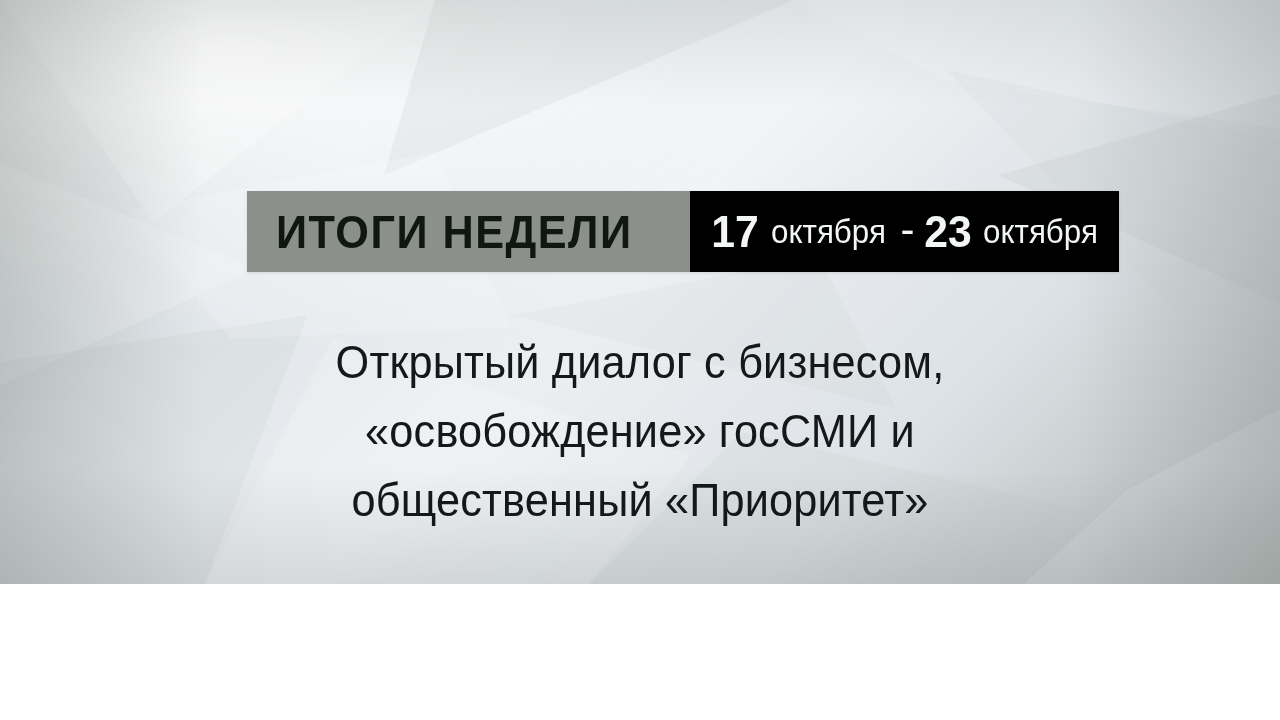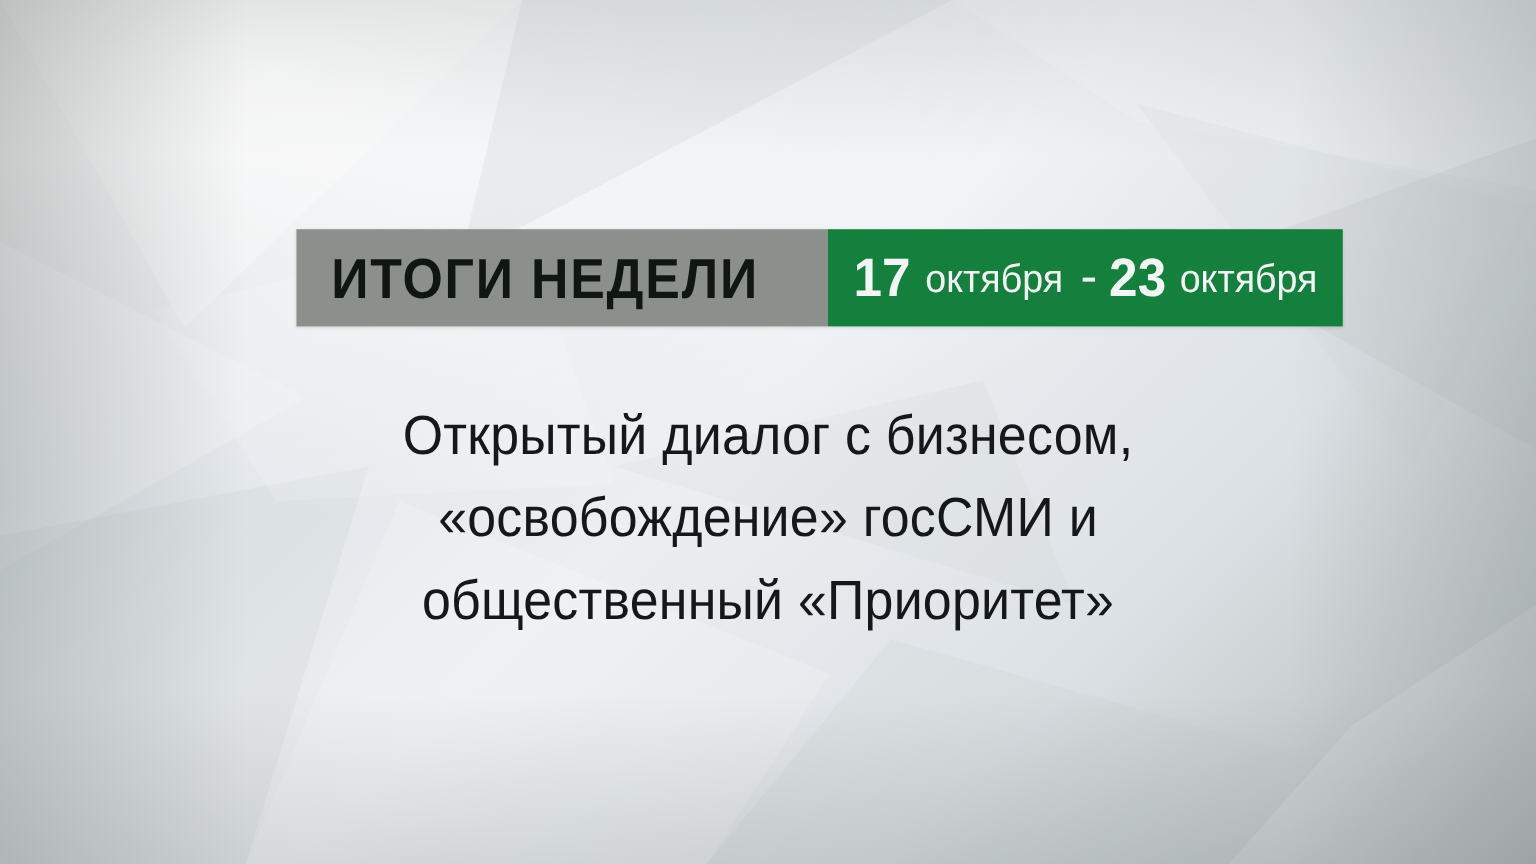--- a/index.html
+++ b/index.html
@@ -11,21 +11,21 @@
     width: 1280px;
     height: 720px;
     overflow: hidden;
     font-family: "Liberation Sans", "DejaVu Sans", sans-serif;
   }
 
   
   .stage {
     position: relative;
     width: 1280px;
-    height: 720px;
+    height: 584px;
     background: #e3e7ea;
     overflow: hidden;
   }
 
   
   .bg-base {
     position: absolute;
     inset: 0;
     background:
       radial-gradient(120% 95% at 18% 8%,  rgba(255,255,255,0.95) 0%, rgba(255,255,255,0.0) 55%),
@@ -88,21 +88,21 @@
     font-family: "Liberation Sans Narrow", "Liberation Sans", "DejaVu Sans", sans-serif;
     font-size: 47px;
     font-weight: 700;
     letter-spacing: 1.6px;
     line-height: 1;
     transform: scaleX(0.92);
     transform-origin: left center;
     white-space: nowrap;
   }
   .band-date {
-    background: #15803d;
+    background: #000000;
     display: flex;
     align-items: center;
     padding: 0 18px 0 20px;
     white-space: nowrap;
   }
   .band-date .dnum {
     color: #f2f7f5;
     font-family: "Liberation Sans Narrow", "Liberation Sans", "DejaVu Sans", sans-serif;
     font-size: 45px;
     font-weight: 700;

